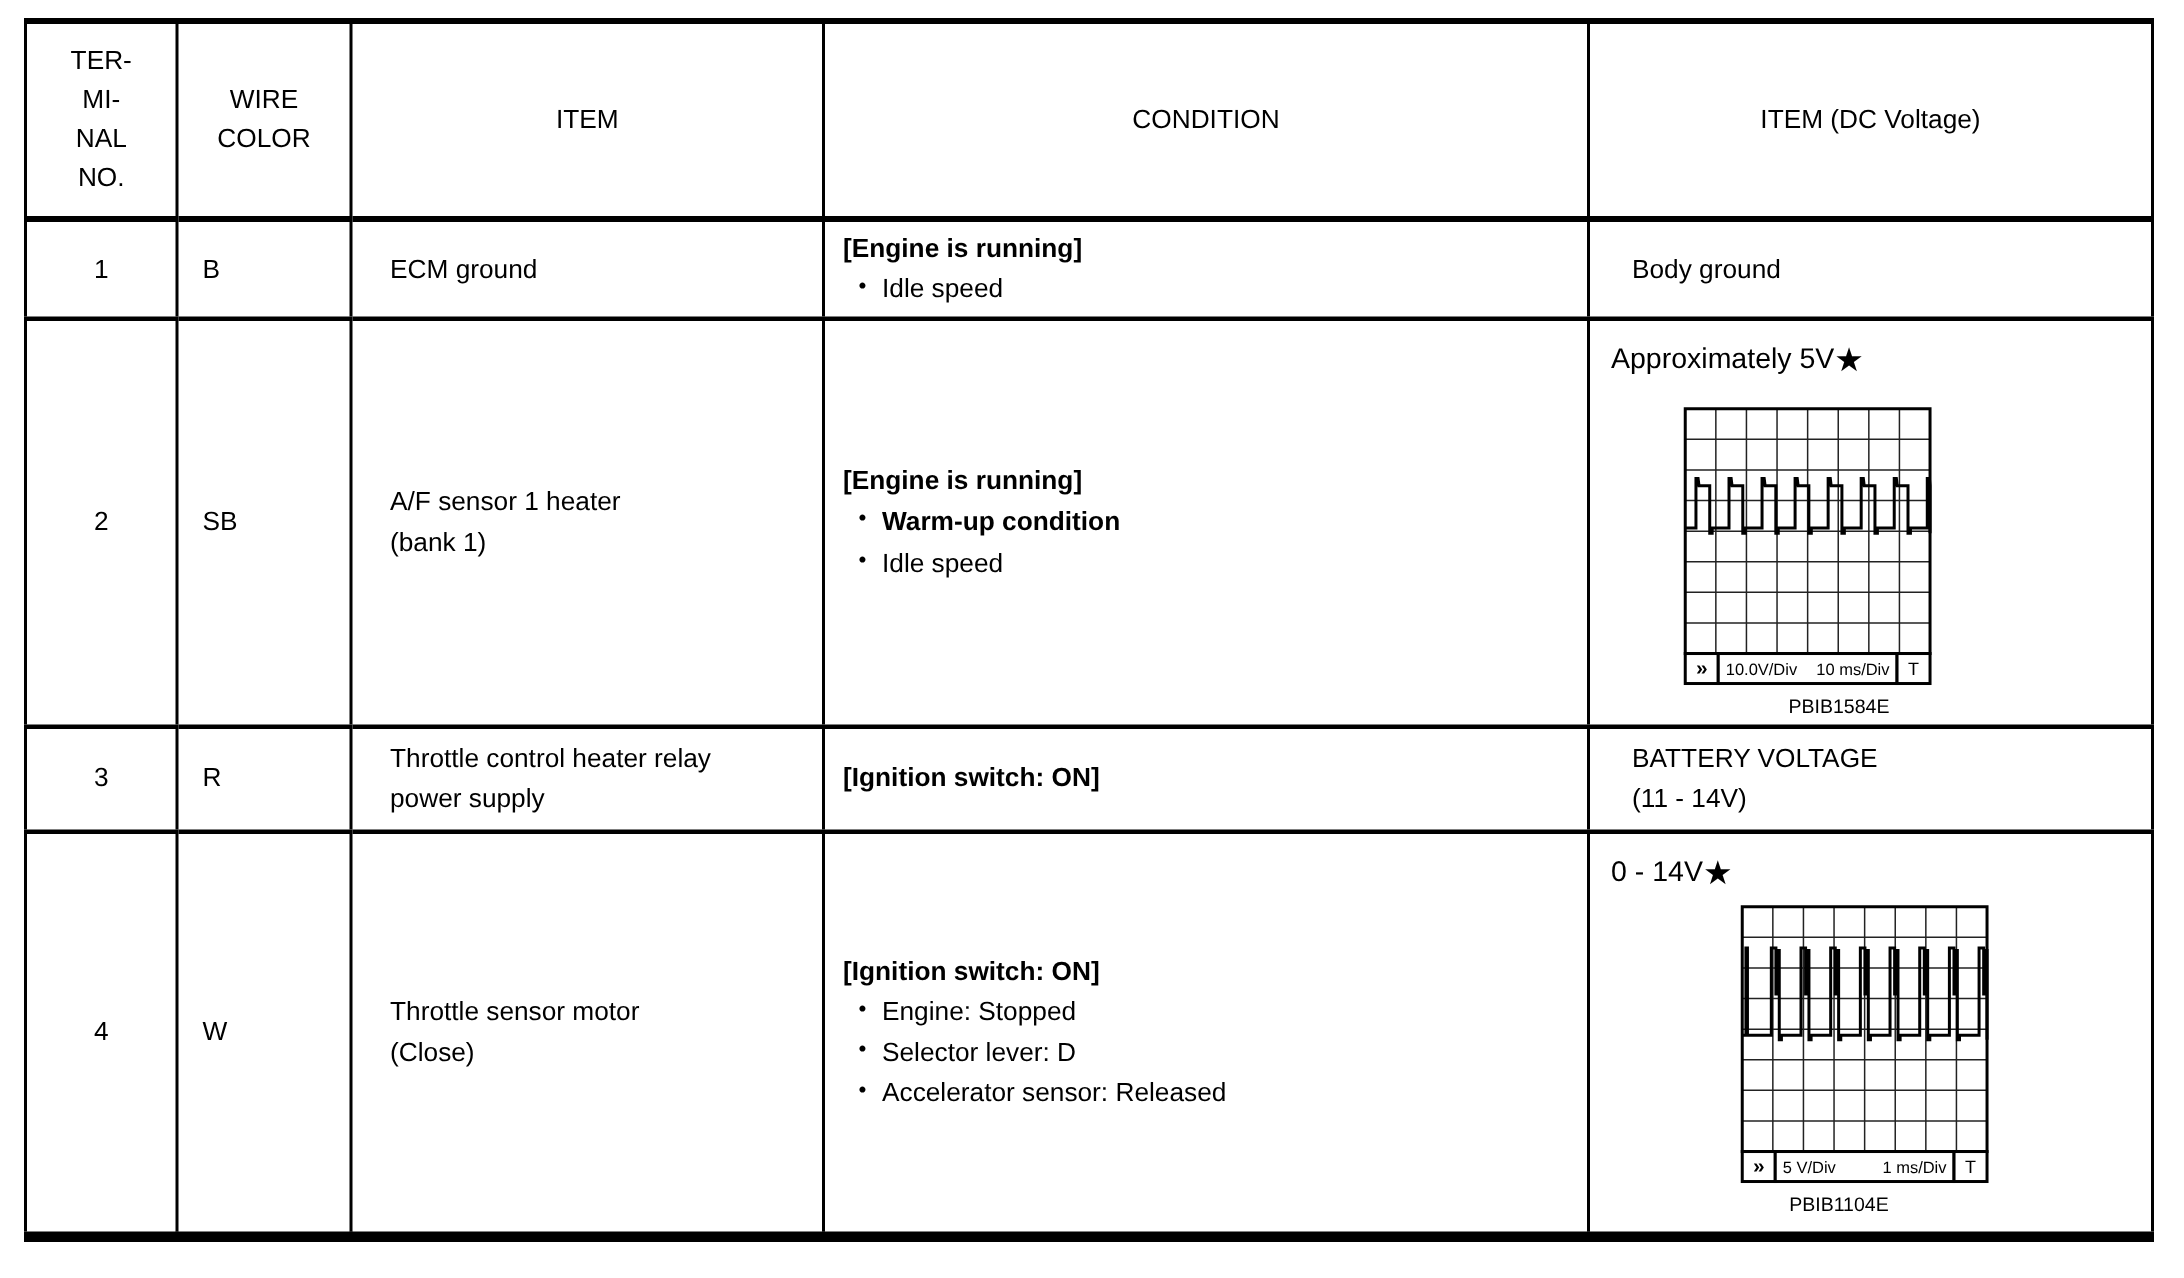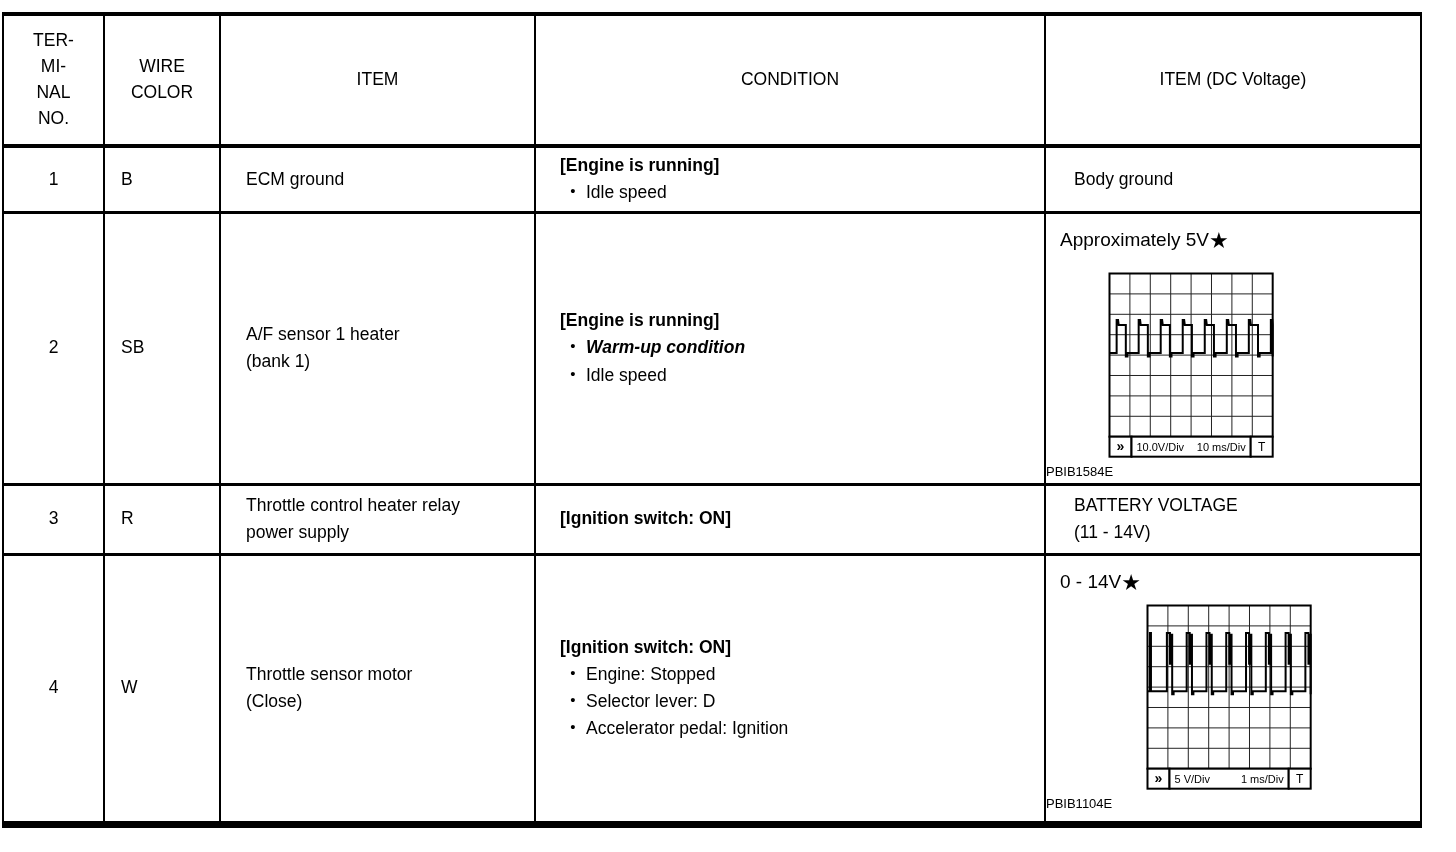--- a/index.html
+++ b/index.html
@@ -4,21 +4,21 @@
 <style>
   html, body { margin: 0; padding: 0; }
   body {
     width: 1456px; height: 852px;
     background: #ffffff;
     font-family: "Liberation Sans", sans-serif;
     color: #000;
     position: relative;
     overflow: hidden;
   }
-  .sheet { position: absolute; left: 2px; top: 12px; }
+  .sheet { position: absolute; left: 16px; top: 12px; }
 
   table.terms {
     border-collapse: collapse;
     table-layout: fixed;
     width: 1418px;
     border-top: 4px solid #000;
     border-bottom: 7px solid #000;
     border-left: 2px solid #000;
     border-right: 2px solid #000;
   }
@@ -33,36 +33,36 @@
     text-align: center;
     vertical-align: middle;
     height: 128px;
   }
   .preline { white-space: pre-line; }
 
   td { vertical-align: middle; font-size: 17.5px; line-height: 1.55; }
   td.c-term { text-align: center; }
   td.c-wire { padding-left: 16px; }
   td.c-item { padding-left: 25px; padding-right: 8px; }
-  td.c-cond { padding-left: 24px; padding-right: 8px; margin-left: 40px; }
+  td.c-cond { padding-left: 12px; padding-right: 8px; margin-left: 40px; }
   td.c-data-text { padding-left: 28px; padding-right: 8px; }
 
   .cond-header { font-weight: bold; }
   .bullet-line { display: flex; }
   .bullet { width: 26px; text-align: center; flex: 0 0 26px; font-size: 15px; }
-  .bullet-line .bold { font-weight: bold; font-style: italic; }
+  .bullet-line .bold { font-weight: bold; }
 
   td.c-scope { vertical-align: top; padding: 12px 0 0 0; }
   .scope-label { padding-left: 14px; font-size: 19px; line-height: 27px; }
   .scope-label .star { font-size: 22px; vertical-align: -2px; }
   .scope-holder { margin-top: 18px; }
   .scope-holder.sc2 { margin-top: 8px; }
   .scope-holder svg { display: block; }
   .fig-caption {
-    text-align: left;
+    text-align: center;
     margin-right: 42px;
     margin-top: 4px;
     font-size: 13px;
   }
 
   tr.r1 { height: 66px; }
   tr.r2 { height: 272px; }
   tr.r3 { height: 70px; }
   tr.r4 { height: 270px; }
 </style>
@@ -179,21 +179,21 @@
           <div class="bullet-line">
             <span class="bullet">•</span>
             <span>Engine: Stopped</span>
           </div>
           <div class="bullet-line">
             <span class="bullet">•</span>
             <span>Selector lever: D</span>
           </div>
           <div class="bullet-line">
             <span class="bullet">•</span>
-            <span>Accelerator pedal: Ignition</span>
+            <span>Accelerator sensor: Released</span>
           </div>
         </td>
         <td class="c-scope">
           <div class="scope-label">
             <span>0 - 14V</span><span class="star">★</span>
           </div>
           <div class="scope-holder sc2" style="margin-left:100px">
               <svg width="166.2" height="186.2" viewBox="0 0 166.2 186.2">
                 <line x1="21.9" y1="1.5" x2="21.9" y2="164.7" stroke="#222" stroke-width="1"></line>
                 <line x1="1.5" y1="21.9" x2="164.7" y2="21.9" stroke="#222" stroke-width="1"></line>

